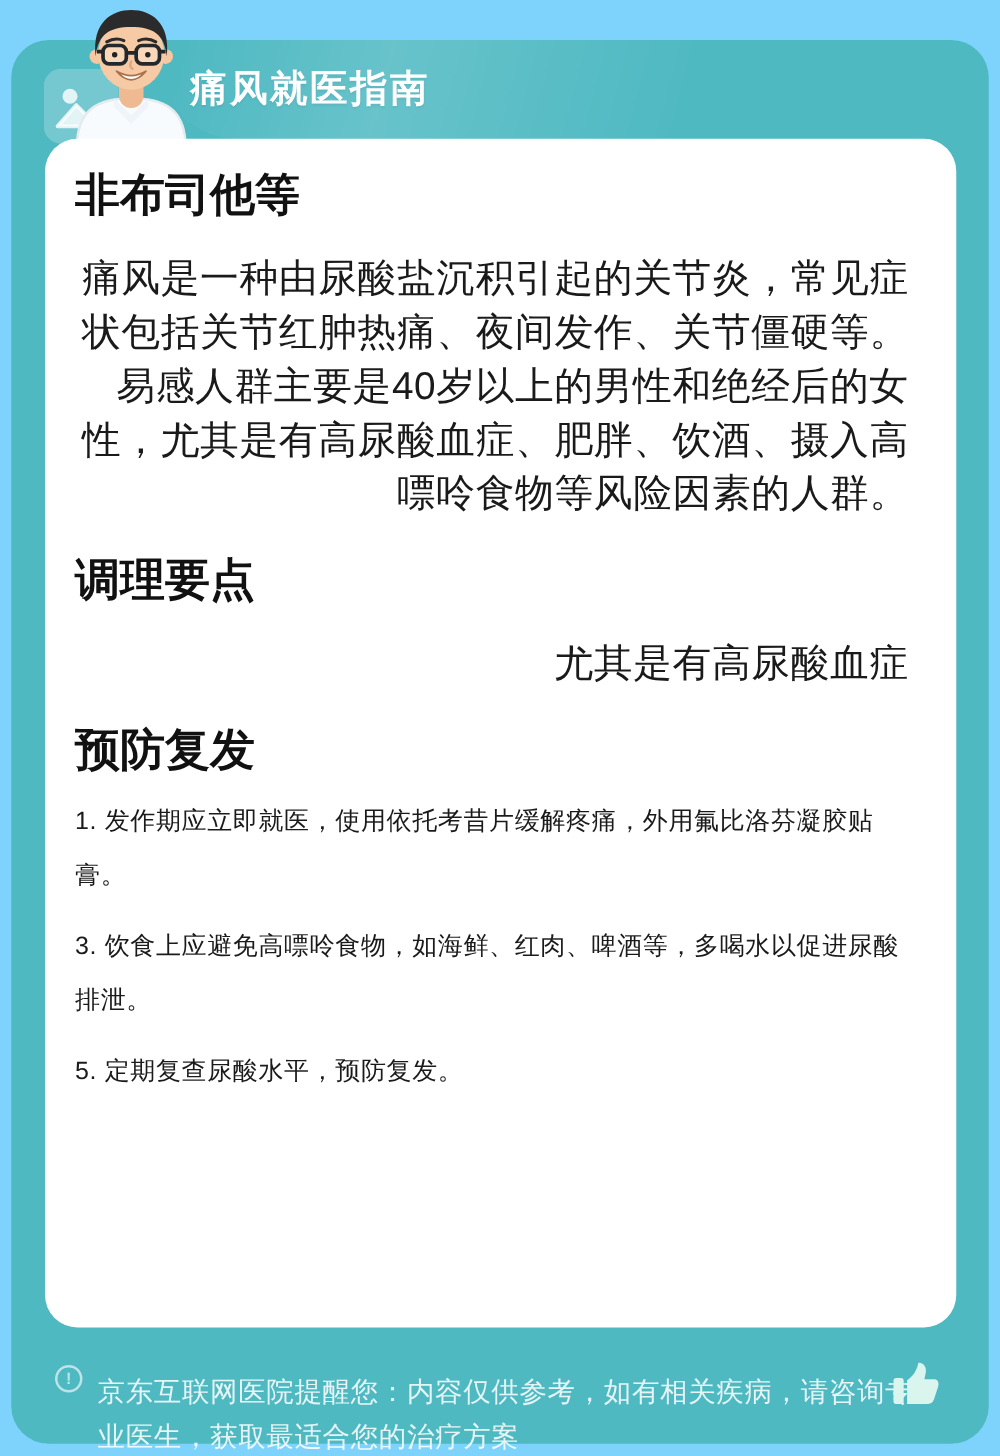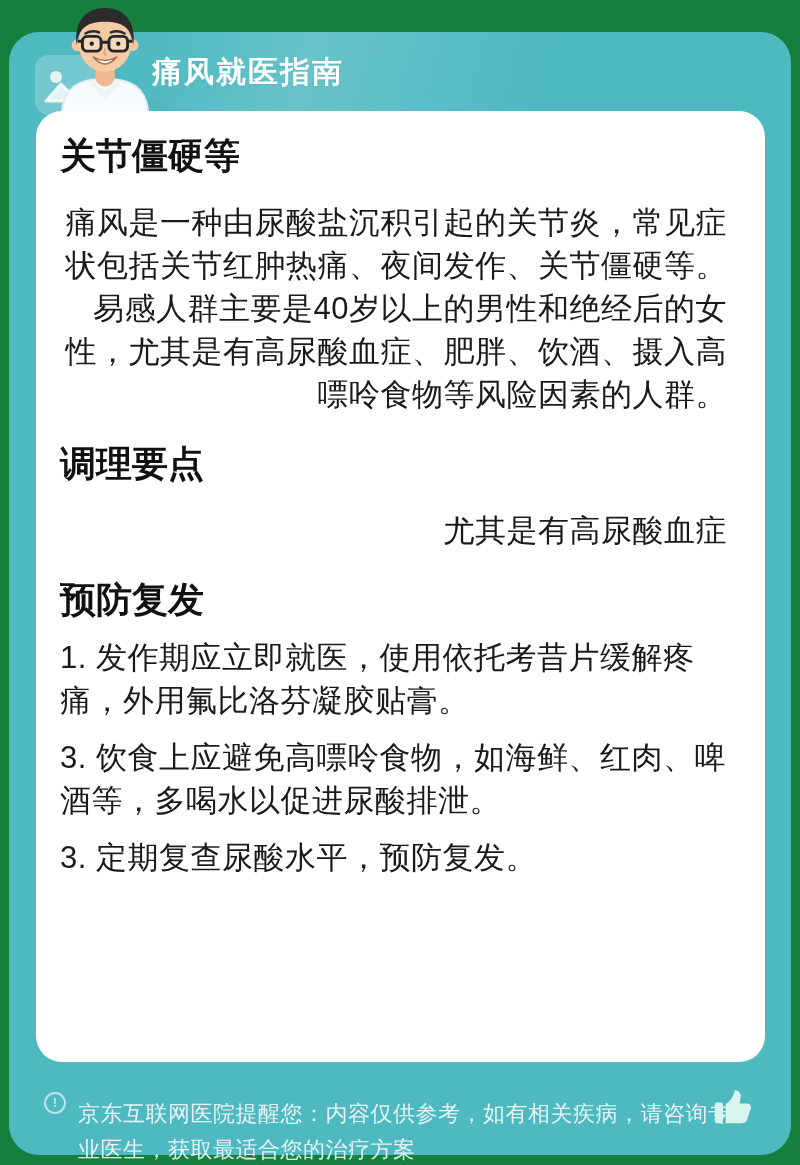--- a/index.html
+++ b/index.html
@@ -2,21 +2,21 @@
 <html><head>
 <meta charset="utf-8">
 <style>
   html, body {
     margin: 0; padding: 0;
     width: 800px; height: 1165px;
     background: #ffffff;
     font-family: "Liberation Sans", "DejaVu Sans", sans-serif;
     overflow: hidden;
   }
-  .page { position: relative; width: 800px; height: 1165px; background: #15803d; }
+  .page { position: relative; width: 800px; height: 1165px; background: #7dd3fc; }
 
   
   .teal-panel {
     position: absolute; left: 9px; top: 32px;
     width: 782px; height: 1123px;
     background: #4FB9C2;
     border-radius: 30px;
   }
 
   
@@ -61,21 +61,21 @@
   .card h2:first-child { margin-top: 0; }
   .card p.body {
     margin: 24px 0 0 0;
     font-size: 31px; line-height: 43px;
     letter-spacing: 0.5px;
     color: #1a1a1a;
     text-align: right;
   }
   .card p.item {
     margin: 14px 0 0 0;
-    font-size: 31px; line-height: 43px;
+    font-size: 20px; line-height: 43px;
     letter-spacing: 0.5px;
     color: #1a1a1a;
   }
 
   
   .disclaimer-bar { position: absolute; left: 0; bottom: 0; width: 100%; height: 92px; }
   .info-icon {
     position: absolute; left: 35px; top: 29px;
     width: 22px; height: 22px;
     border: 2px solid rgba(255,255,255,0.62);
@@ -130,30 +130,30 @@
           <circle cx="73.5" cy="40.5" r="2.2" fill="#222222"></circle>
           <path d="M60 46 q-2 4 1 6" stroke="#e0a87e" stroke-width="2" fill="none" stroke-linecap="round"></path>
           <path d="M48 54 Q60 68 72 54 Q60 61 48 54 Z" fill="#ffffff" stroke="#a9714d" stroke-width="1.5" stroke-linejoin="round"></path>
         </svg>
       </div>
 
       <div class="page-title">痛风就医指南</div>
     </div>
 
     <div class="card">
-      <h2>关节僵硬等</h2>
+      <h2>非布司他等</h2>
       <p class="body">痛风是一种由尿酸盐沉积引起的关节炎，常见症状包括关节红肿热痛、夜间发作、关节僵硬等。易感人群主要是40岁以上的男性和绝经后的女性，尤其是有高尿酸血症、肥胖、饮酒、摄入高嘌呤食物等风险因素的人群。</p>
 
       <h2>调理要点</h2>
       <p class="body">尤其是有高尿酸血症</p>
 
       <h2>预防复发</h2>
       <p class="item">1. 发作期应立即就医，使用依托考昔片缓解疼痛，外用氟比洛芬凝胶贴膏。</p>
       <p class="item">3. 饮食上应避免高嘌呤食物，如海鲜、红肉、啤酒等，多喝水以促进尿酸排泄。</p>
-      <p class="item">3. 定期复查尿酸水平，预防复发。</p>
+      <p class="item">5. 定期复查尿酸水平，预防复发。</p>
     </div>
 
     <div class="disclaimer-bar">
       <span class="info-icon">!</span>
       <p class="disclaimer-text">京东互联网医院提醒您：内容仅供参考，如有相关疾病，请咨询专业医生，获取最适合您的治疗方案</p>
       <span class="thumb-icon">
         <svg viewBox="0 0 42 44" width="38" height="42">
           <rect x="2" y="17" width="9" height="23" rx="2.5" fill="#d9f5ee"></rect>
           <path d="M14 40 L14 19 C20 15 23 9 24 3.5 C28 3.5 31.5 6.5 30.5 12.5 L29.3 18 L38 18 C41.2 18 42.6 21 41.6 24.2 L37.8 35.8 C36.8 38.8 34.6 40 31.5 40 Z" fill="#d9f5ee"></path>
         </svg>

